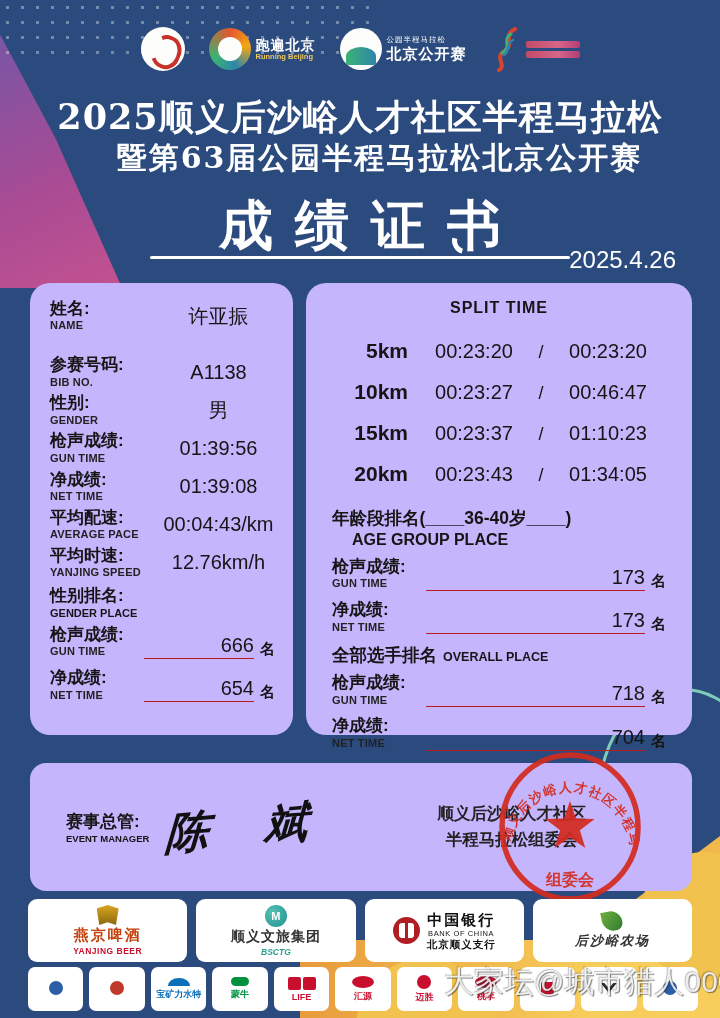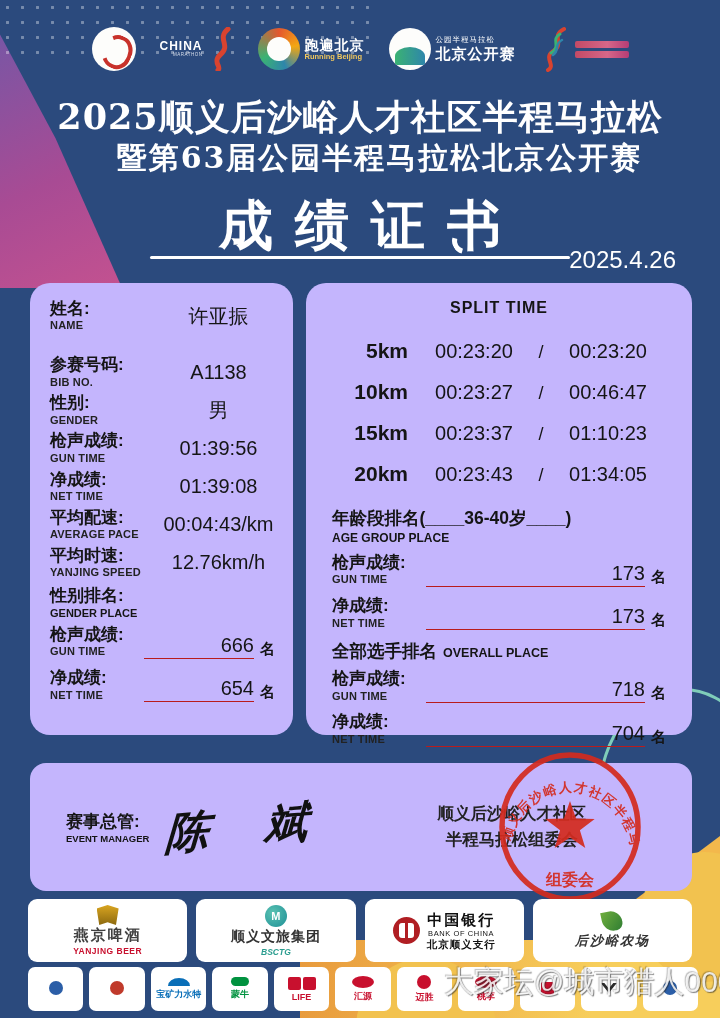--- a/index.html
+++ b/index.html
@@ -96,41 +96,41 @@
   .section-head { margin-top:4px; margin-bottom:6px; }
   
   .split-head { text-align:center; font-size:16px; font-weight:bold; letter-spacing:1px; }
   .split-table { margin-top:22px; display:flex; flex-direction:column; gap:17px; }
   .split-row { display:grid; grid-template-columns:86px 112px 22px 112px; align-items:baseline; }
   .sdist { text-align:right; font-size:21px; font-weight:bold; padding-right:10px; }
   .stime { text-align:center; font-size:20px; }
   .sslash { text-align:center; font-size:18px; }
   .age-block { margin-top:20px; }
   .age-zh { font-size:17.5px; font-weight:bold; }
-  .age-en { font-size:12px; font-weight:bold; margin-top:1px; margin-bottom:8px; }
+  .age-en { font-size:16px; font-weight:bold; margin-top:1px; margin-bottom:8px;margin-left:20px; }
   .overall-head { display:flex; align-items:baseline; gap:6px; margin-top:2px; margin-bottom:6px; }
   .overall-zh { font-size:17.5px; font-weight:bold; }
   .overall-en { font-size:12.5px; font-weight:bold; }
   
   .sign-label .zh { font-size:17px; font-weight:bold; }
   .sign-label .en { font-size:9.5px; font-weight:bold; }
   .signature {
     font-family:"DejaVu Serif", serif; font-style:italic; font-size:44px; font-weight:bold;
     letter-spacing:20px; margin-left:16px; transform:rotate(-5deg) skewX(-8deg); color:#111; white-space:nowrap;
   }
   .committee { margin-left:auto; margin-right:70px; text-align:center; font-size:16.5px; font-weight:bold; color:#222; line-height:1.55; }
   .stamp { position:absolute; right:40px; top:-14px; width:164px; height:156px; opacity:.92; }
   
   .sponsor-row1 { position:absolute; top:899px; left:28px; right:28px; display:flex; gap:9px; z-index:2; }
   .sp-card { flex:1; height:63px; background:#fff; border-radius:9px; display:flex; flex-direction:column;
     align-items:center; justify-content:center; gap:1px; overflow:hidden; }
   .sp-card.row-layout { flex-direction:row; gap:7px; }
   .crest { width:22px; height:20px; background:linear-gradient(#d9a520,#8d6a10);
     clip-path:polygon(50% 0,100% 18%,88% 100%,50% 86%,12% 100%,0 18%); }
-  .yj1 { color:#404040; font-weight:bold; font-size:15px; letter-spacing:2px; }
+  .yj1 { color:#c2410c; font-weight:bold; font-size:15px; letter-spacing:2px; }
   .yj2 { color:#C8102E; font-weight:bold; font-size:8.5px; letter-spacing:.5px; }
   .bsctg-circle { width:22px; height:22px; border-radius:50%; background:radial-gradient(circle at 35% 35%,#59c2b2,#1f8f96);
     color:#fff; font-size:11px; font-weight:bold; display:flex; align-items:center; justify-content:center; }
   .wl1 { color:#333; font-size:14px; font-weight:bold; letter-spacing:1px; }
   .wl2 { color:#2a9d8f; font-size:8.5px; font-weight:bold; font-style:italic; }
   .boc-emblem { width:27px; height:27px; border-radius:50%; background:#b01e23; position:relative; flex:none; }
   .boc-emblem::before { content:""; position:absolute; inset:6px; background:#fff; border-radius:3px; }
   .boc-emblem::after { content:""; position:absolute; left:12px; top:4px; width:3px; height:19px; background:#b01e23; }
   .boc-col { display:flex; flex-direction:column; align-items:center; line-height:1.2; }
   .boc1 { font-family:"DejaVu Serif", serif; font-size:15px; font-weight:bold; color:#111; letter-spacing:2px; }
@@ -172,26 +172,20 @@
   <div class="deco deco-orange"></div>
   <div class="deco deco-gold-circle"></div>
   <div class="deco deco-gold-circle2"></div>
   <div class="deco deco-swoosh"></div>
 
   <div class="logos-row">
     <div class="logo">
       <div class="logo-emblem-circle"></div>
     </div>
     <div class="logo">
-      <div class="china-text"><span>CHINA</span><span class="china-sub">MARATHON</span></div>
-      <svg class="ribbon" viewBox="0 0 26 44">
-        <path d="M20 2 C 8 12, 24 18, 12 28 C 4 35, 14 40, 10 43" fill="none" stroke="#d8432f" stroke-width="5" stroke-linecap="round"></path>
-      </svg>
-    </div>
-    <div class="logo">
       <div class="round-multi"></div>
       <div class="logo-text-col">
         <span class="lt-big">跑遍北京</span>
         <span class="lt-small">Running Beijing</span>
       </div>
     </div>
     <div class="logo">
       <div class="badge-circle"></div>
       <div class="logo-text-col">
         <span class="lt-tiny">公园半程马拉松</span>

